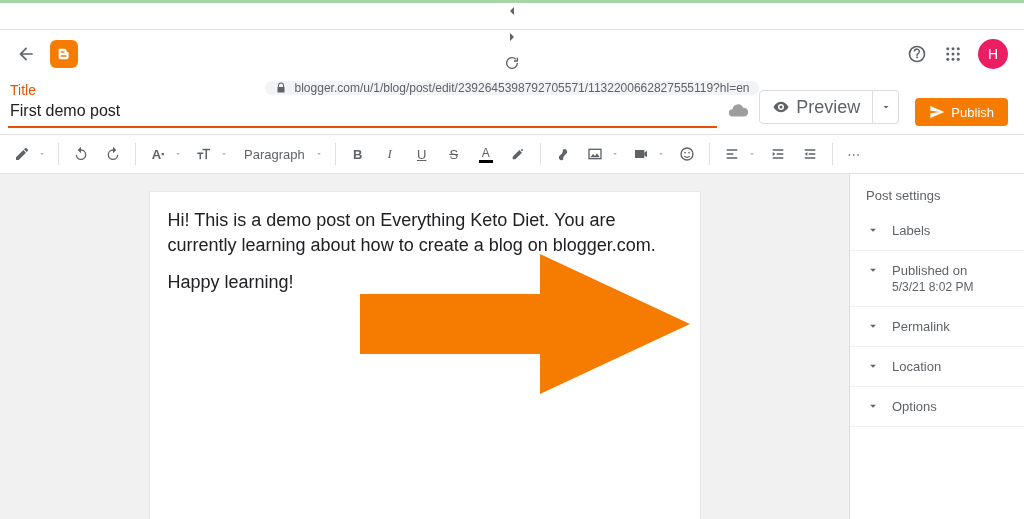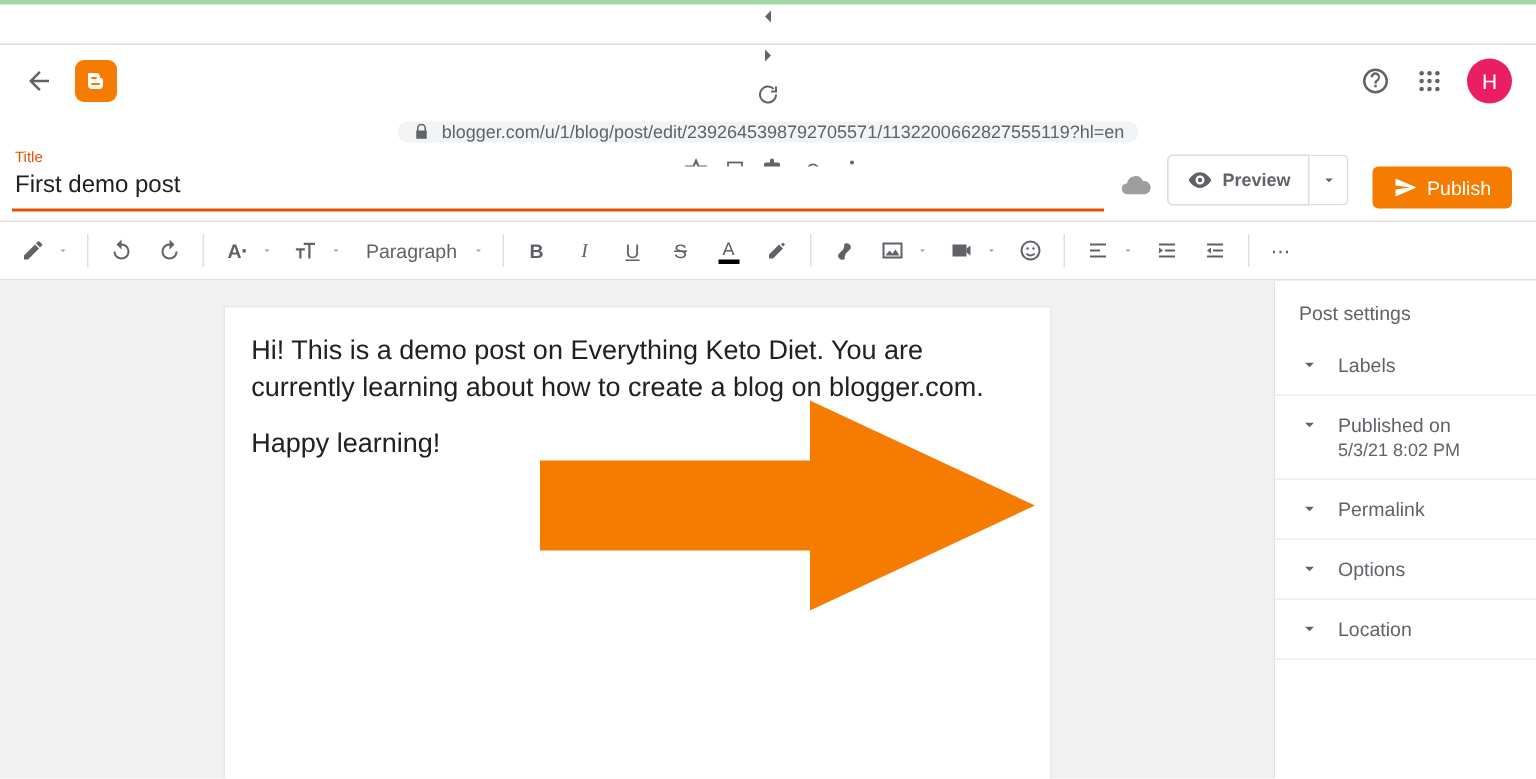--- a/index.html
+++ b/index.html
@@ -19,24 +19,24 @@
   .app-header .logo { width:28px;height:28px;background:#f57c00;border-radius:6px;display:flex;align-items:center;justify-content:center;}
   .app-header .logo svg{width:16px;height:16px;fill:#fff;}
   .app-header .spacer{flex:1;}
   .app-header .help{width:22px;height:22px;color:#5f6368;cursor:pointer;display:flex;align-items:center;justify-content:center;}
   .app-header .apps{width:22px;height:22px;color:#5f6368;cursor:pointer;display:flex;align-items:center;justify-content:center;}
   .app-header .avatar{width:30px;height:30px;border-radius:50%;background:#e91e63;color:#fff;display:flex;align-items:center;justify-content:center;font-size:14px;font-weight:500;}
 
   
   .action-row{display:flex;align-items:flex-end;padding:0 16px 0 8px;gap:10px;}
   .title-wrap{flex:1;padding:4px 0 0 0;}
-  .title-label{font-size:10px;color:#e65100;padding-left:2px;margin-top:18px;}
+  .title-label{font-size:14px;color:#e65100;padding-left:2px;}
   .title-input{width:100%;border:none;border-bottom:2px solid #e65100;font-size:16px;padding:4px 2px 6px 2px;outline:none;color:#202124;}
   .cloud{width:22px;height:22px;color:#9e9e9e;margin-bottom:6px;display:flex;align-items:center;justify-content:center;}
-  .preview-btn{height:34px;border:1px solid #dadce0;border-radius:4px 0 0 4px;display:flex;align-items:center;gap:6px;padding:0 12px;color:#5f6368;font-size:12px;cursor:pointer;margin-bottom:2px;font-weight:bold;}
+  .preview-btn{height:34px;border:1px solid #dadce0;border-radius:4px 0 0 4px;display:flex;align-items:center;gap:6px;padding:0 12px;color:#5f6368;font-size:18px;cursor:pointer;margin-bottom:2px;}
   .preview-drop{height:34px;width:26px;border:1px solid #dadce0;border-left:none;border-radius:0 4px 4px 0;display:flex;align-items:center;justify-content:center;color:#5f6368;cursor:pointer;margin-bottom:2px;}
   .publish-btn{height:28px;background:#f57c00;border-radius:4px;display:flex;align-items:center;gap:6px;padding:0 14px;color:#fff;font-size:13px;font-weight:500;cursor:pointer;margin-bottom:2px;margin-left:6px;}
   .btn-group{display:flex;margin-bottom:2px;}
 
   
   .toolbar{height:40px;border-top:1px solid #e0e0e0;border-bottom:1px solid #e0e0e0;margin-top:6px;display:flex;align-items:center;padding:0 8px;gap:4px;color:#5f6368;}
   .tb-btn{min-width:28px;height:28px;display:flex;align-items:center;justify-content:center;cursor:pointer;border-radius:3px;font-size:13px;}
   .tb-sep{width:1px;height:22px;background:#e0e0e0;margin:0 4px;}
   .tb-drop{width:8px;color:#9e9e9e;margin-left:-2px;margin-right:4px;display:flex;align-items:center;justify-content:center;}
   .tb-para{padding:0 8px;font-size:13px;}
@@ -357,25 +357,25 @@
         </span>
       <span>Permalink</span>
     </div>
 
     <div class="setting-item">
       <span class="chev">
           <svg viewBox="0 0 24 24" width="14" height="14">
             <path fill="currentColor" d="M7 10l5 5 5-5z"></path>
           </svg>
         </span>
+      <span>Location</span>
+    </div>
+
+    <div class="setting-item">
+      <span class="chev">
+          <svg viewBox="0 0 24 24" width="14" height="14">
+            <path fill="currentColor" d="M7 10l5 5 5-5z"></path>
+          </svg>
+        </span>
       <span>Options</span>
     </div>
-
-    <div class="setting-item">
-      <span class="chev">
-          <svg viewBox="0 0 24 24" width="14" height="14">
-            <path fill="currentColor" d="M7 10l5 5 5-5z"></path>
-          </svg>
-        </span>
-      <span>Location</span>
-    </div>
   </div>
 </div>
 
 </body></html>

